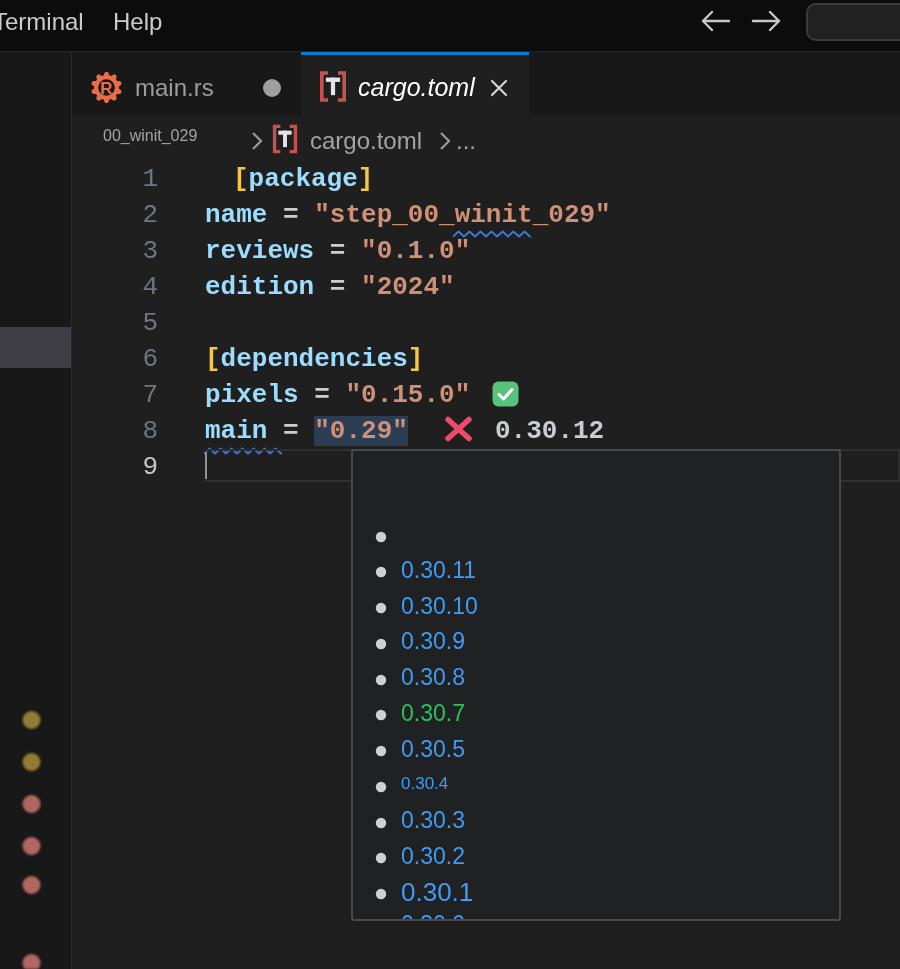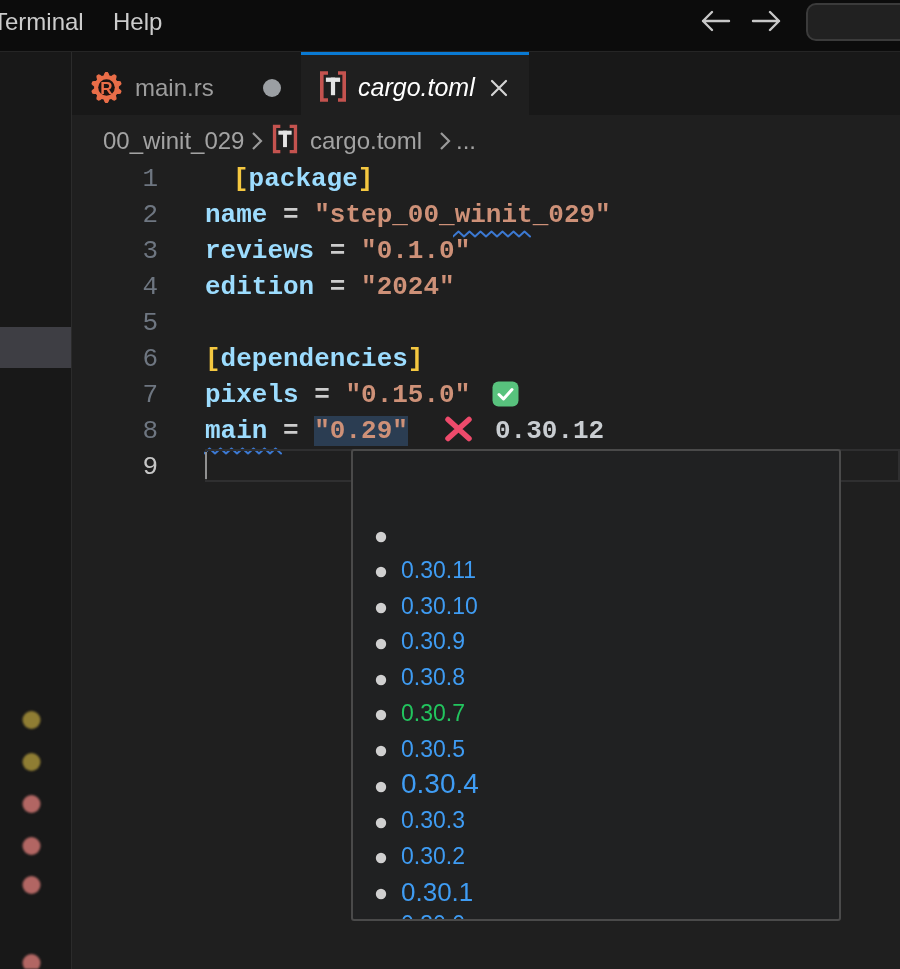--- a/index.html
+++ b/index.html
@@ -57,21 +57,21 @@
 <div class="abs" style="left:0;top:327px;width:71px;height:41px;background:#3e3e44;"></div>
 <svg class="abs" style="left:0px;top:700px;filter:blur(1px);" width="72" height="269">
   <circle cx="31.5" cy="20" r="9" fill="#8f7d33"></circle>
   <circle cx="31.5" cy="62" r="9" fill="#8f7d33"></circle>
   <circle cx="31.5" cy="104" r="9" fill="#b26663"></circle>
   <circle cx="31.5" cy="146" r="9" fill="#b26663"></circle>
   <circle cx="31.5" cy="185" r="9" fill="#b26663"></circle>
   <circle cx="31.5" cy="263" r="9" fill="#b26663"></circle>
 </svg>
 
-<div class="abs" style="left:103px;top:127px;font-size:24px;color:#a3a3a3;">00_winit_029</div>
+<div class="abs" style="left:103px;top:127px;font-size:16px;color:#a3a3a3;">00_winit_029</div>
 <svg class="abs" style="left:249px;top:130px;" width="16" height="22" viewBox="0 0 16 22">
     <path d="M4 3 L12 11 L4 19" stroke="#9a9a9a" stroke-width="2.2" fill="none"></path>
   </svg>
 <svg class="abs" style="left:271px;top:124px;" width="28" height="30" viewBox="0 0 30 31">
     <path d="M10 2 H3.8 V29 H10" fill="none" stroke="#c4534f" stroke-width="3.6"></path>
     <path d="M20 2 H26.2 V29 H20" fill="none" stroke="#c4534f" stroke-width="3.6"></path>
     <rect x="7.9" y="6.6" width="14.2" height="4.3" fill="#e4e4e4"></rect>
     <rect x="12.9" y="6.6" width="4.2" height="17.6" fill="#e4e4e4"></rect>
   </svg>
 <div class="abs" style="left:310px;top:127px;font-size:24px;color:#a3a3a3;">cargo.toml</div>
@@ -138,21 +138,21 @@
       <circle cx="6" cy="6" r="5.2" fill="#d0d0d0"></circle>
     </svg>
     <div class="abs" style="left:48px;top:243.7px;height:36px;line-height:36px;font-size:23px;color:#22c55e;">0.30.7</div>
     <svg class="abs" style="left:22px;top:258.2px;" width="13" height="13">
       <circle cx="6" cy="6" r="5.2" fill="#d0d0d0"></circle>
     </svg>
     <div class="abs" style="left:48px;top:279.5px;height:36px;line-height:36px;font-size:23px;color:#3f9cf3;">0.30.5</div>
     <svg class="abs" style="left:22px;top:294.0px;" width="13" height="13">
       <circle cx="6" cy="6" r="5.2" fill="#d0d0d0"></circle>
     </svg>
-    <div class="abs" style="left:48px;top:315.3px;height:36px;line-height:36px;font-size:28px;color:#3f9cf3;text-align:center;">0.30.4</div>
+    <div class="abs" style="left:48px;top:315.3px;height:36px;line-height:36px;font-size:17px;color:#3f9cf3;text-align:center;">0.30.4</div>
     <svg class="abs" style="left:22px;top:329.8px;" width="13" height="13">
       <circle cx="6" cy="6" r="5.2" fill="#d0d0d0"></circle>
     </svg>
     <div class="abs" style="left:48px;top:351.0px;height:36px;line-height:36px;font-size:23px;color:#3f9cf3;">0.30.3</div>
     <svg class="abs" style="left:22px;top:365.5px;" width="13" height="13">
       <circle cx="6" cy="6" r="5.2" fill="#d0d0d0"></circle>
     </svg>
     <div class="abs" style="left:48px;top:386.7px;height:36px;line-height:36px;font-size:23px;color:#3f9cf3;">0.30.2</div>
     <svg class="abs" style="left:22px;top:401.2px;" width="13" height="13">
       <circle cx="6" cy="6" r="5.2" fill="#d0d0d0"></circle>

